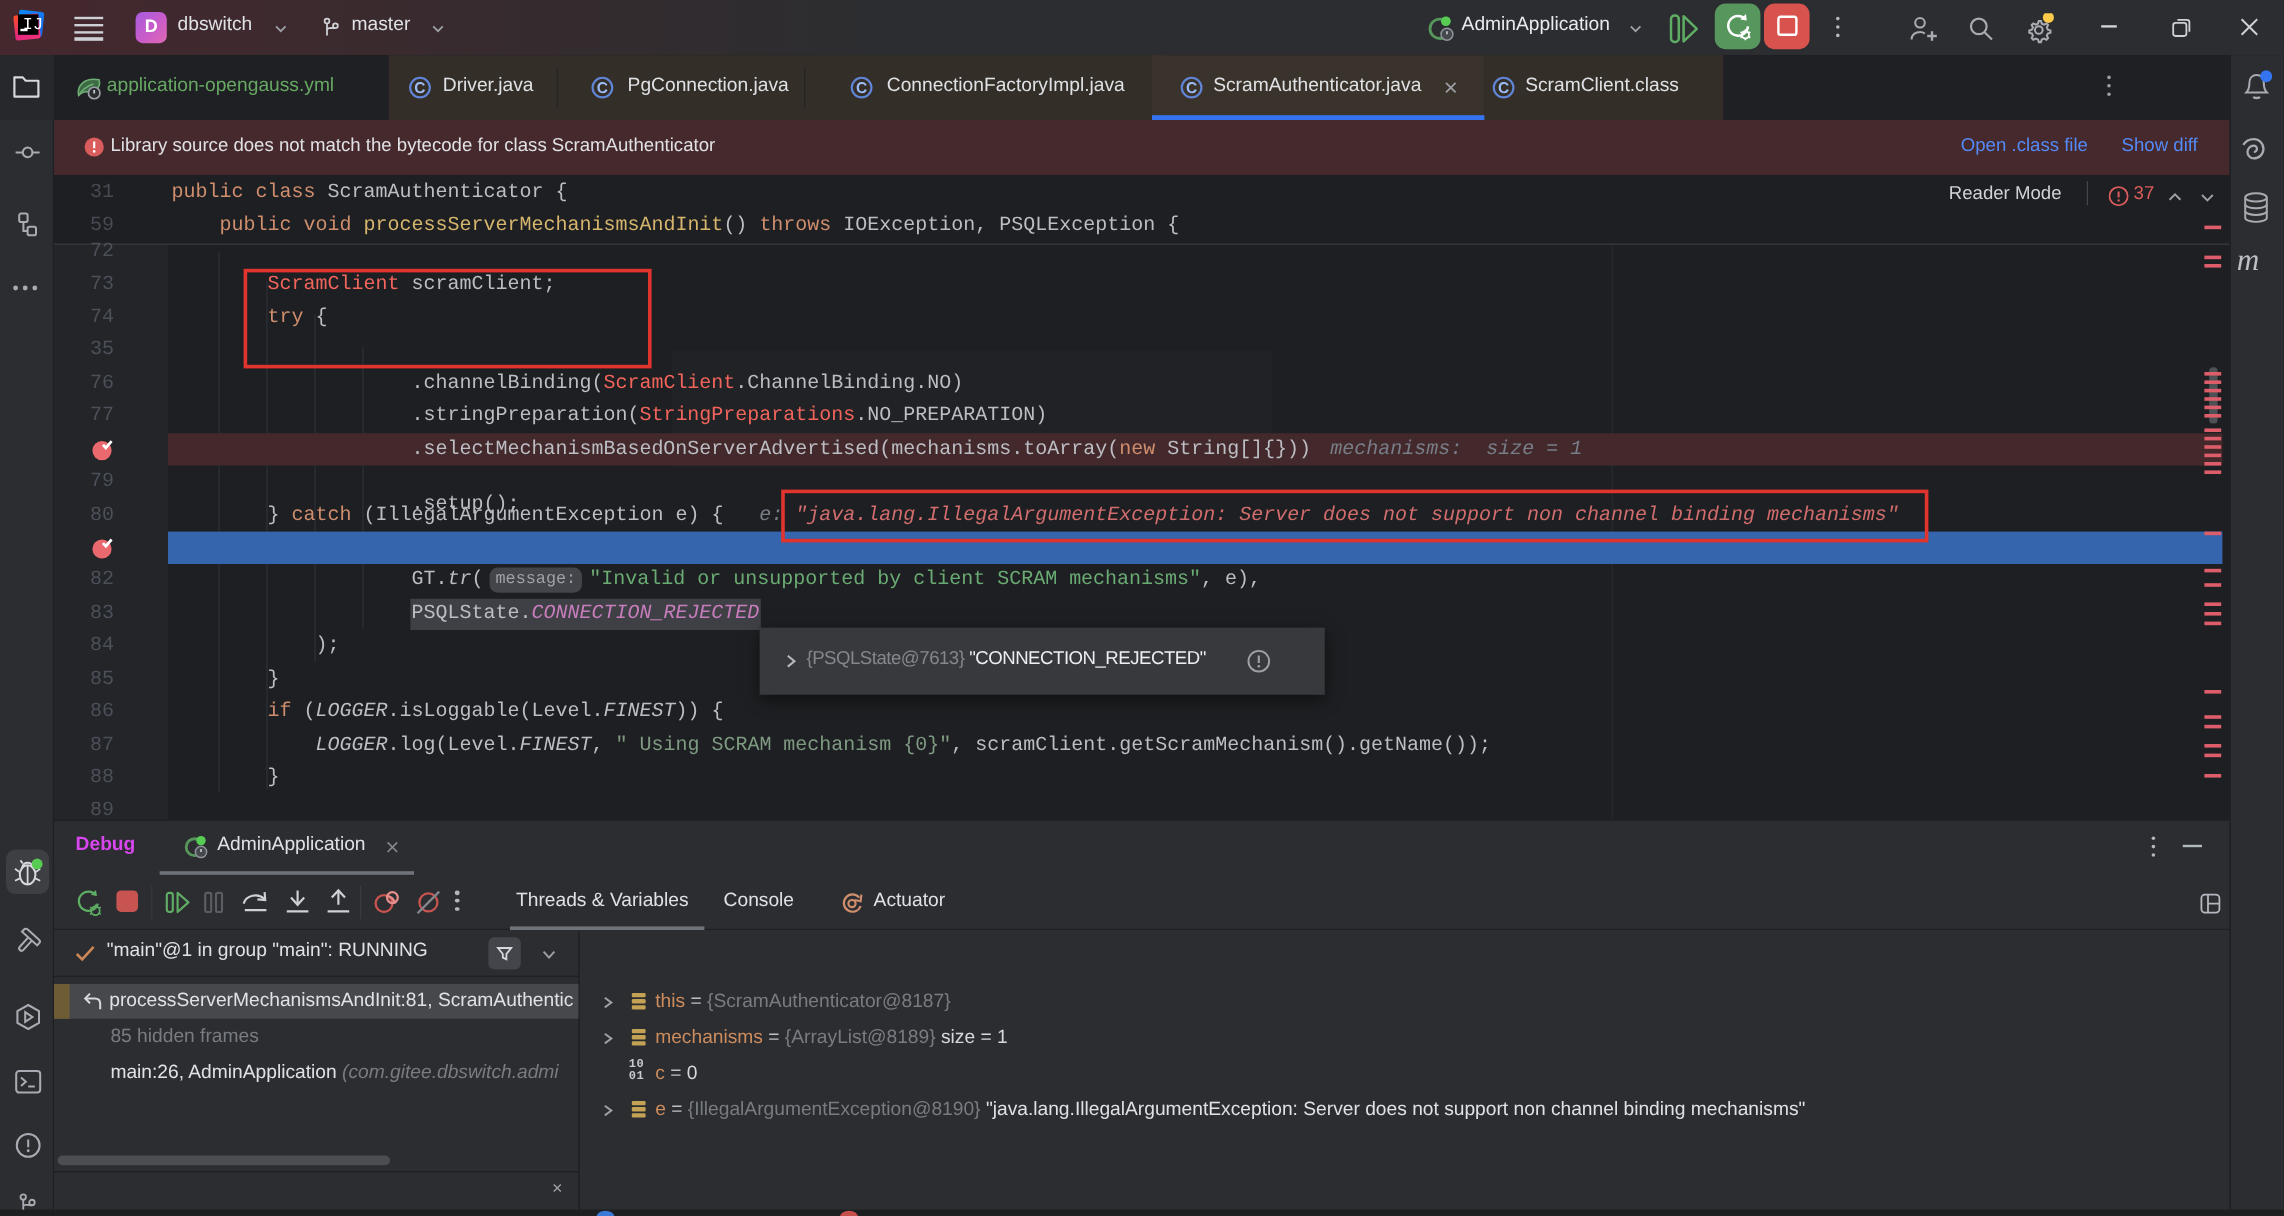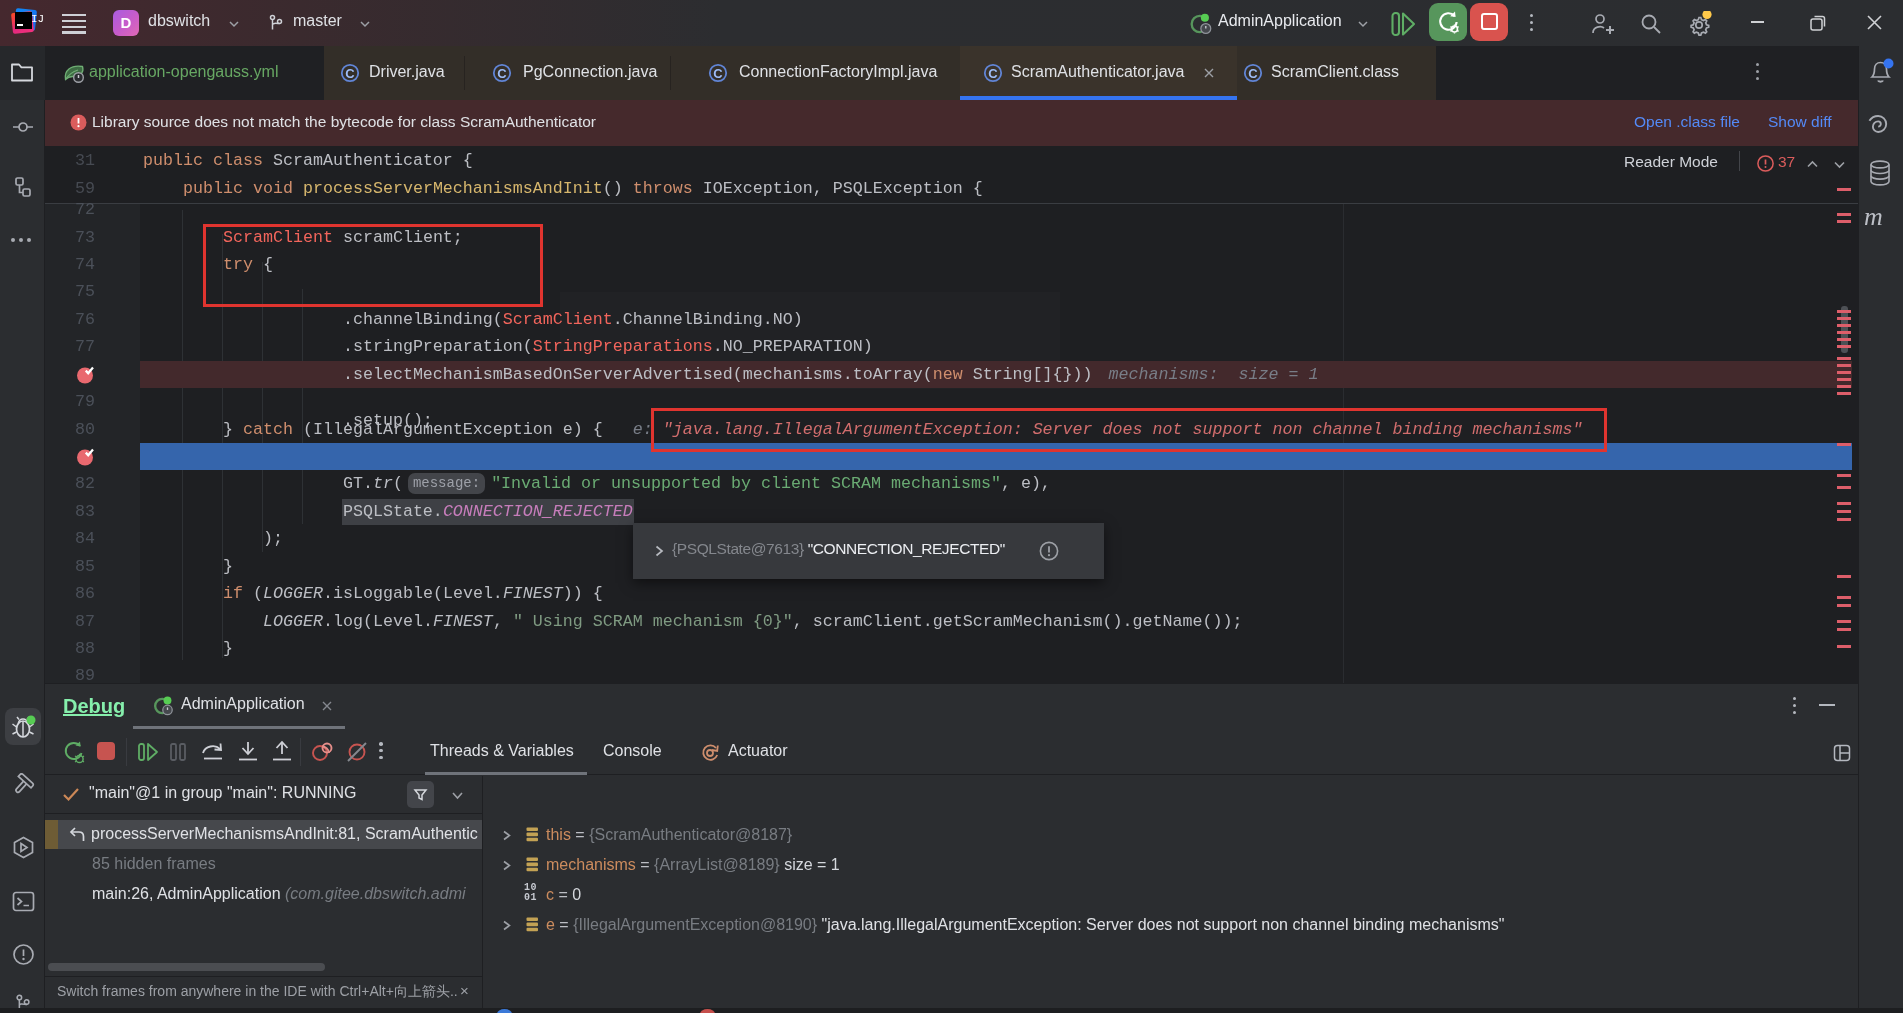--- a/index.html
+++ b/index.html
@@ -12,21 +12,21 @@
 </head>
 <body>
 <div class="abs" style="left:0;top:0;width:1903px;height:1013px;" id="root">
 
   <div class="abs" style="left:0;top:0;width:1903px;height:46px;background:linear-gradient(to right,#45282e 0px,#3a2a2e 300px,#2c2d30 720px,#2b2d30 100%);">
 
     <div class="abs" style="left:12px;top:9px;width:25px;height:25px;">
       <div class="abs" style="left:3px;top:0;width:21px;height:21px;background:linear-gradient(135deg,#1086f5 10%,#1a6cf0 90%);border-radius:2px;transform:rotate(6deg);"></div>
       <div class="abs" style="left:0;top:3px;width:21px;height:21px;background:linear-gradient(150deg,#fb4e1d 0%,#e2297d 55%,#f5327b 100%);border-radius:2px;transform:rotate(-6deg);"></div>
       <div class="abs" style="left:3px;top:3px;width:17px;height:17px;background:#000;"></div>
-      <div class="abs mono" style="left:19px;top:4px;font-size:11px;color:#fff;letter-spacing:0px;font-family:Liberation Mono, monospace;">IJ</div>
+      <div class="abs mono" style="left:7px;top:4px;font-size:14px;color:#fff;letter-spacing:0px;font-family:Liberation Mono, monospace;">IJ</div>
       <div class="abs" style="left:5px;top:15px;width:6px;height:1.6px;background:#fff;"></div>
     </div>
 
     <div class="abs" style="left:62px;top:13px;width:24px;height:20px;">
       <div style="height:2.4px;background:#ced0d6;margin-top:1px;"></div>
       <div style="height:2.4px;background:#ced0d6;margin-top:3.4px;"></div>
       <div style="height:2.4px;background:#ced0d6;margin-top:3.4px;"></div>
       <div style="height:2.4px;background:#ced0d6;margin-top:3.4px;"></div>
     </div>
 
@@ -211,21 +211,21 @@
     .cp { color:#c77dbb; font-style:italic; }
     .gi { color:#787d87; font-style:italic; }
     .ei { color:#d16d6d; font-style:italic; }
     .it { font-style:italic; }
     .pill { display:inline-block; background:#43454a; color:#9da0a8; border-radius:7px; font-size:14px;
             line-height:21px; height:21px; padding:0 5px; vertical-align:1px; letter-spacing:0;}
   </style>
 
   <div class="ln" style="top:223.5px;">73</div>
   <div class="ln" style="top:250.9px;">74</div>
-  <div class="ln" style="top:278.4px;">75</div>
+  <div class="ln" style="top:278.4px;">35</div>
   <div class="ln" style="top:305.8px;">76</div>
   <div class="ln" style="top:333.2px;">77</div>
   <div class="ln" style="top:388.1px;">79</div>
   <div class="ln" style="top:415.5px;">80</div>
   <div class="ln" style="top:470.3px;">82</div>
   <div class="ln" style="top:497.8px;">83</div>
   <div class="ln" style="top:525.2px;">84</div>
   <div class="ln" style="top:552.6px;">85</div>
   <div class="ln" style="top:580.0px;">86</div>
   <div class="ln" style="top:607.5px;">87</div>
@@ -319,21 +319,21 @@
     <div class="mk" style="top:518px;"></div>
   <div class="mk" style="top:575px;"></div>
     <div class="mk" style="top:596px;"></div>
     <div class="mk" style="top:604px;"></div>
   <div class="mk" style="top:620px;"></div>
     <div class="mk" style="top:628px;"></div>
   <div class="mk" style="top:645px;"></div>
 
   <div class="abs" style="left:45px;top:683px;width:1813px;height:330px;background:#2b2d30;border-top:1px solid #1e1f22;" id="debug"></div>
 
-  <div class="abs" style="left:63px;top:695px;font-size:20px;font-weight:bold;color:#86efac;text-decoration:underline;">Debug</div>
+  <div class="abs" style="left:63px;top:695px;font-size:16px;font-weight:bold;color:#d946ef;">Debug</div>
   <svg class="abs" style="left:150px;top:695px;" width="24" height="22" viewBox="0 0 30 28">
     <path d="M22 8 A 9 9 0 1 0 22 20" stroke="#57965c" stroke-width="3" fill="none"></path>
     <circle cx="22" cy="7" r="5" fill="#57cc53"></circle>
     <circle cx="22" cy="19" r="6" fill="#45484d" stroke="#8f939a" stroke-width="1.6"></circle>
     <path d="M22 15.8 L22 19" stroke="#c9cbd0" stroke-width="1.7"></path>
   </svg>
   <div class="abs" style="left:181px;top:695px;font-size:16px;color:#dfe1e5;">AdminApplication</div>
   <svg class="abs" style="left:321px;top:700px;" width="12" height="12" viewBox="0 0 12 12" stroke="#85888f" stroke-width="1.4">
       <path d="M2 2 L10 10 M10 2 L2 10"></path>
     </svg>
@@ -441,21 +441,20 @@
       <path d="M3 6 L12 6 C15 6 15.5 9 15.5 10.5 C15.5 13 14 14.5 11.5 14.5 L10 14.5" visibility="hidden"></path>
       <path d="M3 6 L11 6 C14 6 15.5 8 15.5 10.5 L15.5 15"></path>
   </svg>
   <div class="abs" style="left:91px;top:825px;width:391px;height:22px;overflow:hidden;font-size:16px;color:#dfe1e5;white-space:nowrap;">processServerMechanismsAndInit:81, ScramAuthentic</div>
   <div class="abs" style="left:92px;top:855px;font-size:16px;color:#787c82;">85 hidden frames</div>
   <div class="abs" style="left:92px;top:885px;width:390px;height:24px;overflow:hidden;font-size:16px;color:#dfe1e5;white-space:nowrap;">main:26, AdminApplication <span style="color:#787c82;font-style:italic;">(com.gitee.dbswitch.admi</span></div>
   <div class="abs" style="left:45px;top:976px;width:437px;height:1px;background:#1e1f22;"></div>
 
   <div class="abs" style="left:48px;top:963px;width:277px;height:8px;background:#4b4d51;border-radius:4px;"></div>
 
-  <div class="abs" style="left:57px;top:983px;width:403px;height:20px;overflow:hidden;font-size:14px;color:#9da0a6;white-space:nowrap;">Switch frames from anywhere in the IDE with Ctrl+Alt+向上箭头..</div>
   <div class="abs" style="left:460px;top:982px;font-size:15px;color:#9da0a6;">×</div>
 
   <style>
     .vrow { position:absolute; height:30px; font-size:16px; color:#bcbec4; }
     .vchev { position:absolute; }
     .vico { position:absolute; width:14px; height:15px; }
     .vname { color:#cc8c5e; }
     .vval { color:#787c82; }
   </style>
   <svg class="vchev" style="left:500px;top:829px;" width="13" height="13" viewBox="0 0 13 13">

